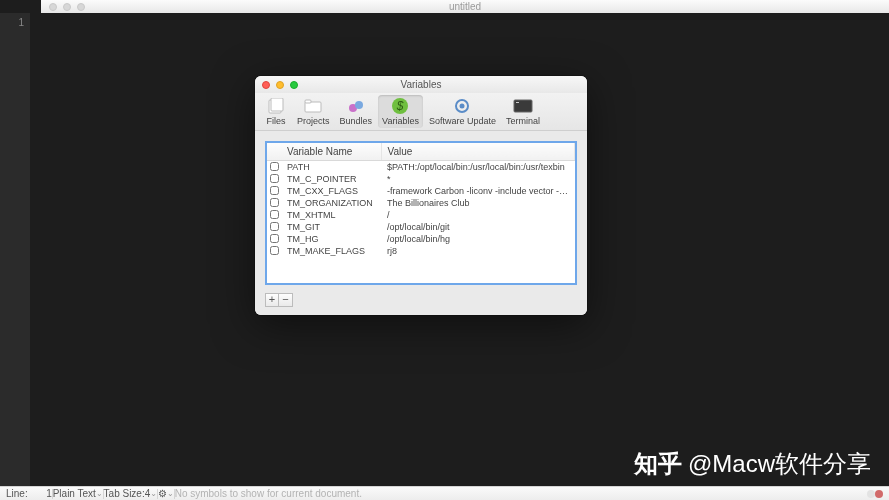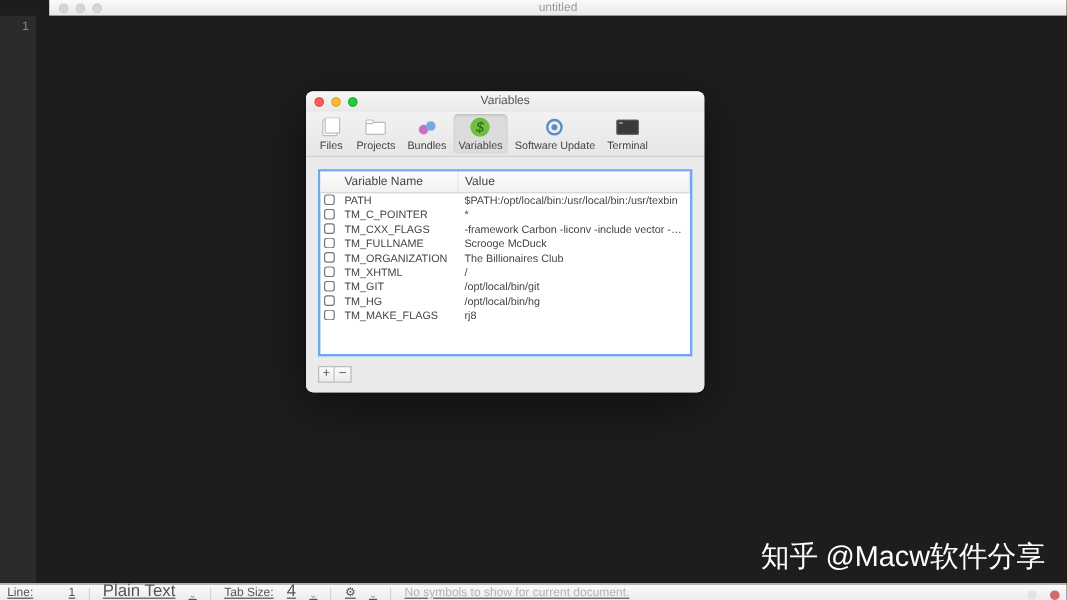--- a/index.html
+++ b/index.html
@@ -11,25 +11,25 @@
 .traffic { display: flex; gap: 6px; }
 .dot { width: 8px; height: 8px; border-radius: 50%; background: #d7d7d7; border: 1px solid #c9c9c9; }
 .titlebar .title { position: absolute; left: 0; right: 0; text-align: center; font-size: 10px; color: #9a9a9a; }
 
 
 .editor { display: flex; height: 477px; background: #1d1d1d; }
 .gutter { width: 30px; background: #2b2b2b; color: #888; font-size: 10px; padding: 4px 6px 0 0; text-align: right; }
 .editor-area { flex: 1; }
 
 
-.statusbar { position: absolute; bottom: 0; left: 0; right: 0; height: 14px; background: linear-gradient(#fafafa,#ededed); display: flex; align-items: flex-end; font-size: 10px; color: #555; padding: 0 6px; gap: 11px; border-top: 1px solid #d5d5d5; text-decoration: underline; }
+.statusbar { position: absolute; bottom: 0; left: 0; right: 0; height: 14px; background: linear-gradient(#fafafa,#ededed); display: flex; align-items: center; font-size: 10px; color: #555; padding: 0 6px; gap: 0; border-top: 1px solid #d5d5d5; }
 .statusbar .sep { width: 1px; height: 10px; background: #d5d5d5; }
 .statusbar .spring { flex: 1; }
 .st-num { width: 24px; text-align: right; color: #555; }
-.st-drop { font-size: 14px; color: #555; }
+.st-drop { font-size: 10px; color: #555; }
 .status-dot { width: 8px; height: 8px; border-radius: 50%; }
 .status-dot.g { background: #e3e3e3; }
 .status-dot.r { background: #d16a6a; }
 .gear { font-size: 10px; }
 
 
 .dialog { position: absolute; left: 255px; top: 76px; width: 332px; background: #f0f0f0; border-radius: 6px; box-shadow: 0 10px 40px rgba(0,0,0,.5), 0 0 0 1px rgba(0,0,0,.2); overflow: hidden; }
 .dialog-titlebar { height: 17px; background: linear-gradient(#f7f7f7,#e8e8e8); display: flex; align-items: center; position: relative; padding: 0 7px; }
 .dialog-titlebar .traffic .dot.close { background: #ff5f57; border-color: #e0443e; }
 .dialog-titlebar .traffic .dot.min { background: #ffbd2e; border-color: #dea123; }
@@ -52,21 +52,21 @@
 .table td.chk { padding: 0 2px; text-align: center; }
 .table td.chk input { width: 9px; height: 9px; }
 .table-pad { height: 26px; }
 .btnrow { margin-top: 8px; display: flex; }
 .sqbtn { width: 14px; height: 14px; background: linear-gradient(#fdfdfd,#eaeaea); border: 1px solid #bcbcbc; font-size: 11px; line-height: 11px; text-align: center; color: #555; cursor: pointer; }
 .sqbtn + .sqbtn { border-left: none; }
 
 
 .wm1 { position: absolute; left: 400px; top: 238px; color: rgba(255,255,255,.12); font-size: 13px; letter-spacing: 1px; font-weight: 500; pointer-events: none; }
 .wm2 { position: absolute; right: 18px; bottom: 20px; color: #fff; font-size: 24px; font-weight: 500; pointer-events: none; }
-.wm2 .z { font-family: serif; font-weight: 400; }
+.wm2 .z { font-family: serif; font-weight: 700; }
 
 svg { display: block; }
 </style>
 </head>
 <body>
 
 <div class="titlebar">
   <div class="traffic">
     <div class="dot"></div>
     <div class="dot"></div>
@@ -170,25 +170,20 @@
               <td>TM_C_POINTER</td>
               <td>*</td>
             </tr>
             <tr>
               <td class="chk"><input type="checkbox" style=""></td>
               <td>TM_CXX_FLAGS</td>
               <td>-framework Carbon -liconv -include vector -includ…</td>
             </tr>
             <tr>
               <td class="chk"><input type="checkbox" style=""></td>
-              <td>TM_FULLNAME</td>
-              <td>Scrooge McDuck</td>
-            </tr>
-            <tr>
-              <td class="chk"><input type="checkbox" style=""></td>
               <td>TM_ORGANIZATION</td>
               <td>The Billionaires Club</td>
             </tr>
             <tr>
               <td class="chk"><input type="checkbox" style=""></td>
               <td>TM_XHTML</td>
               <td>/</td>
             </tr>
             <tr>
               <td class="chk"><input type="checkbox" style=""></td>

